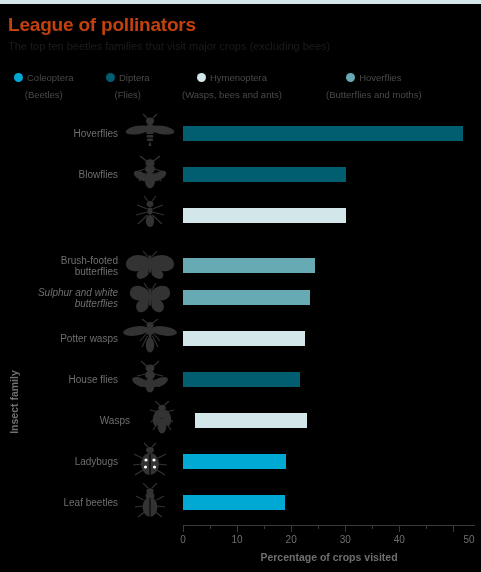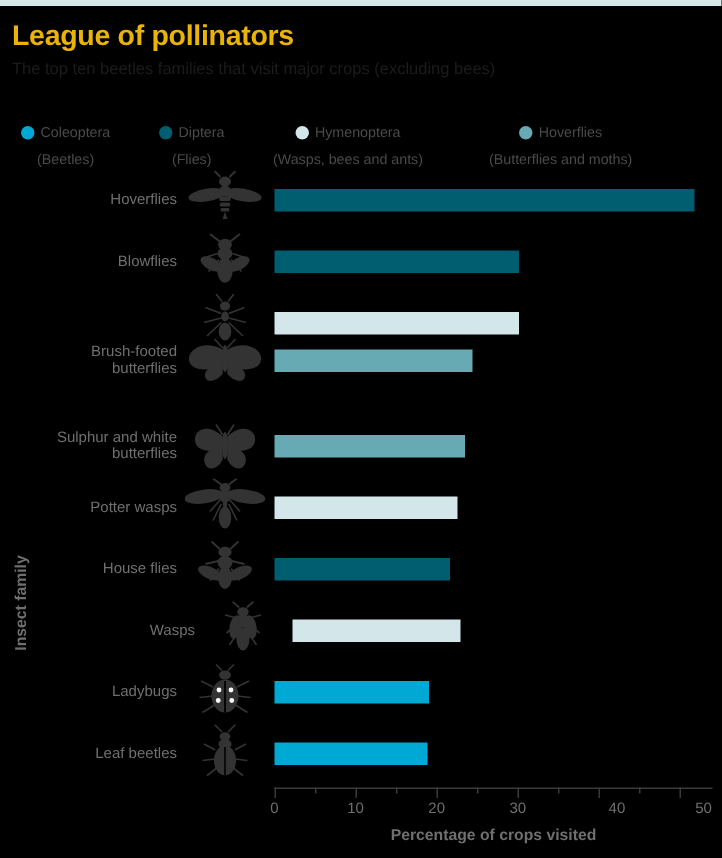--- a/index.html
+++ b/index.html
@@ -28,21 +28,21 @@
     height: 4px;
     background: #d7e8ea;
   }
   .chart-title {
     position: absolute;
     left: 8px;
     top: 14px;
     font-size: 19px;
     font-weight: bold;
     letter-spacing: -0.2px;
-    color: #eab308;
+    color: #c2410c;
     background: transparent;
   }
   .chart-subtitle {
     position: absolute;
     left: 8px;
     top: 40px;
     font-size: 11px;
     font-weight: normal;
     color: #1c1c1c;
   }
@@ -76,21 +76,20 @@
     display: block;
     font-size: 9.5px;
     color: #4a4a4a;
     text-align: center;
     margin-top: 3px;
     white-space: nowrap;
   }
   .legend-top {
     white-space: nowrap;
     text-align: center;
-    margin-top: 12px;
   }
   
   .plot {
     position: absolute;
     left: 0;
     top: 113px;
     width: 481px;
     height: 459px;
   }
   .ylabel {
@@ -256,35 +255,35 @@
               <ellipse cx="27" cy="8" rx="3.4" ry="3"></ellipse>
         <path d="M25 5 L21 0 M29 5 L33 0" stroke="#333333" stroke-width="1.1" fill="none"></path>
         <ellipse cx="27" cy="15" rx="2.6" ry="3.4"></ellipse>
         <ellipse cx="27" cy="25" rx="4.2" ry="6"></ellipse>
         <path d="M24.5 13 L14 9 M24.5 16 L13 19 M24.5 19 L15 28
                  M29.5 13 L40 9 M29.5 16 L41 19 M29.5 19 L39 28" stroke="#333333" stroke-width="1.1" fill="none"></path>
             </svg>
           </div>
           <div class="bar" title="Ants: 30.1%" style="width: 162.763px; background: rgb(211, 230, 233);"></div>
         </div>
-        <div class="row" style="top: 107px; text-decoration: underline;">
+        <div class="row" style="top: 132px; text-decoration: underline;">
           <div class="row-label">Brush-footed butterflies</div>
           <div class="row-icon">
             <svg width="54" height="40" viewBox="0 0 54 40" fill="#333333">
               <ellipse cx="27" cy="18" rx="2.2" ry="9"></ellipse>
         <path d="M25.5 11 L20 5 M28.5 11 L34 5" stroke="#333333" stroke-width="1.1" fill="none"></path>
         <path d="M25.5 12 C13 5, 2 12, 3 19 C4 26, 15 27, 25.5 23 Z"></path>
         <path d="M28.5 12 C41 5, 52 12, 51 19 C50 26, 39 27, 28.5 23 Z"></path>
         <path d="M25.5 22 C18 22, 12 26, 14 31 C16 35, 23 32, 25.5 28 Z"></path>
         <path d="M28.5 22 C36 22, 42 26, 40 31 C38 35, 31 32, 28.5 28 Z"></path>
             </svg>
           </div>
           <div class="bar" title="Brush-footed butterflies: 24.5%" style="width: 132.481px; background: rgb(103, 170, 180);"></div>
         </div>
-        <div class="row" style="top: 164px;">
+        <div class="row" style="top: 164px; font-style: italic;">
           <div class="row-label">Sulphur and white butterflies</div>
           <div class="row-icon">
             <svg width="54" height="40" viewBox="0 0 54 40" fill="#333333">
               <ellipse cx="27" cy="19" rx="2" ry="9"></ellipse>
         <path d="M25.5 12 L21 5 M28.5 12 L33 5" stroke="#333333" stroke-width="1.1" fill="none"></path>
         <path d="M25.5 13 C16 4, 6 8, 7 16 C8 23, 18 24, 25.5 21 Z"></path>
         <path d="M28.5 13 C38 4, 48 8, 47 16 C46 23, 36 24, 28.5 21 Z"></path>
         <path d="M25.5 20 C16 20, 11 26, 14 32 C17 37, 24 33, 25.5 28 Z"></path>
         <path d="M28.5 20 C38 20, 43 26, 40 32 C37 37, 30 33, 28.5 28 Z"></path>
             </svg>
@@ -378,21 +377,21 @@
       <div id="ticks">
           <div class="tick major" style="left: 0px;"></div>
           <div class="tick-label" style="left: 0px;">0</div>
           <div class="tick major" style="left: 54.0741px;"></div>
           <div class="tick-label" style="left: 54.0741px;">10</div>
           <div class="tick major" style="left: 108.148px;"></div>
           <div class="tick-label" style="left: 108.148px;">20</div>
           <div class="tick major" style="left: 162.222px;"></div>
           <div class="tick-label" style="left: 162.222px;">30</div>
           <div class="tick major" style="left: 216.296px;"></div>
-          <div class="tick-label" style="left: 216.296px; margin-left: 12px;">40</div>
+          <div class="tick-label" style="left: 216.296px;">40</div>
           <div class="tick major" style="left: 270.37px;"></div>
           <div class="tick-label" style="left: 286px;">50</div>
           <div class="tick minor" style="left: 27.037px;"></div>
           <div class="tick minor" style="left: 81.1111px;"></div>
           <div class="tick minor" style="left: 135.185px;"></div>
           <div class="tick minor" style="left: 189.259px;"></div>
           <div class="tick minor" style="left: 243.333px;"></div>
         </div>
     </div>
     <div class="xlabel">Percentage of crops visited</div>

